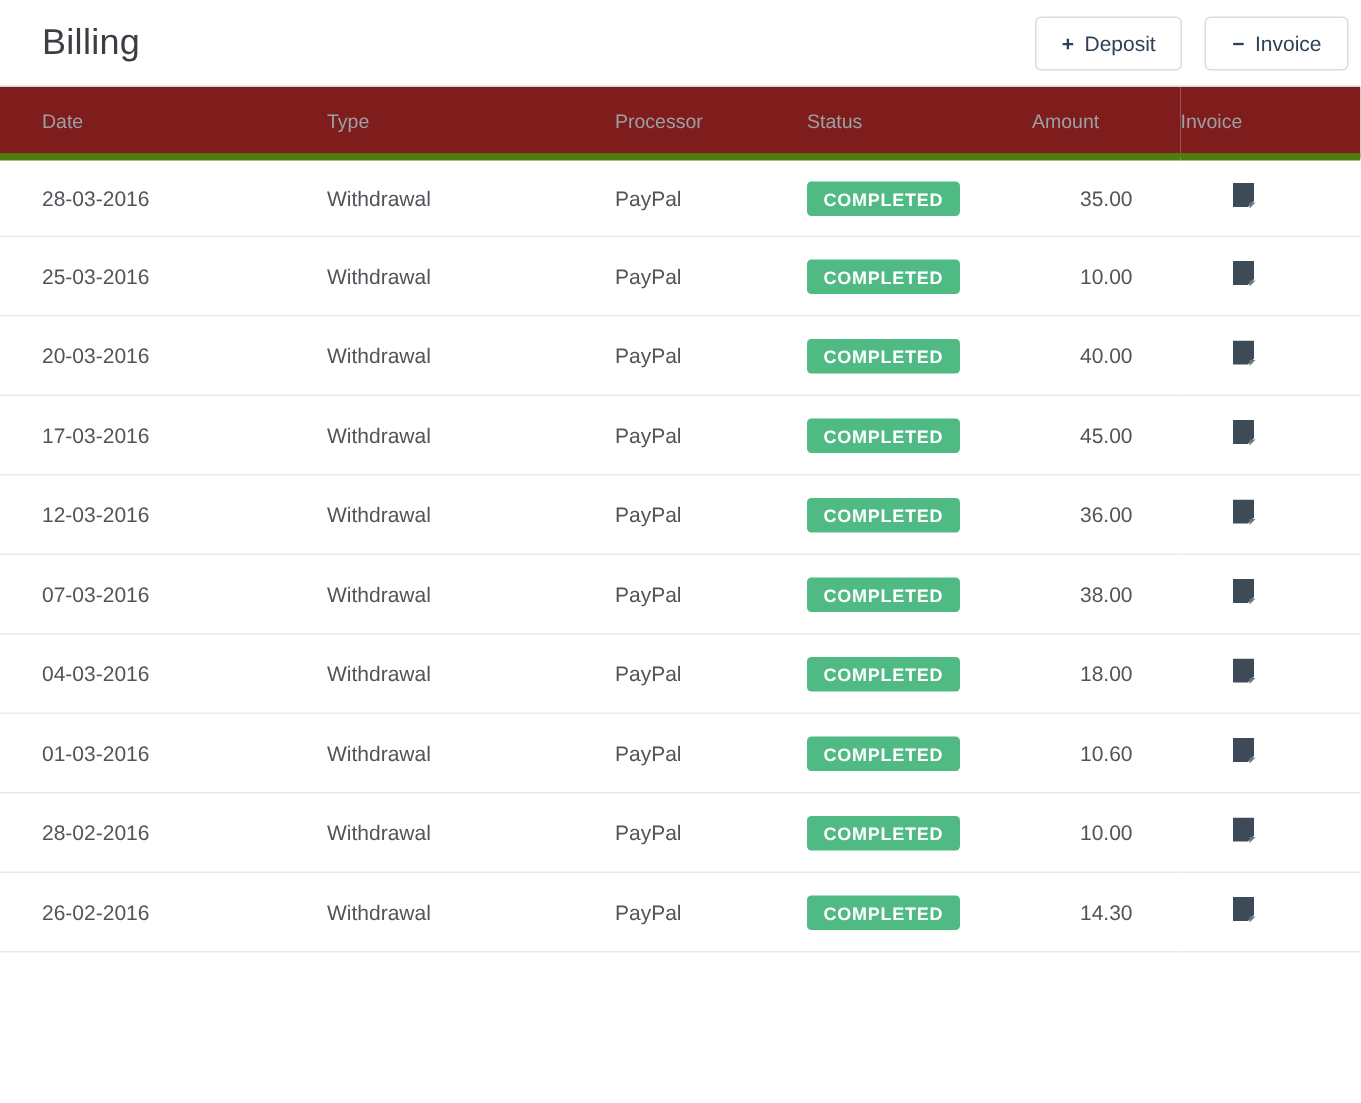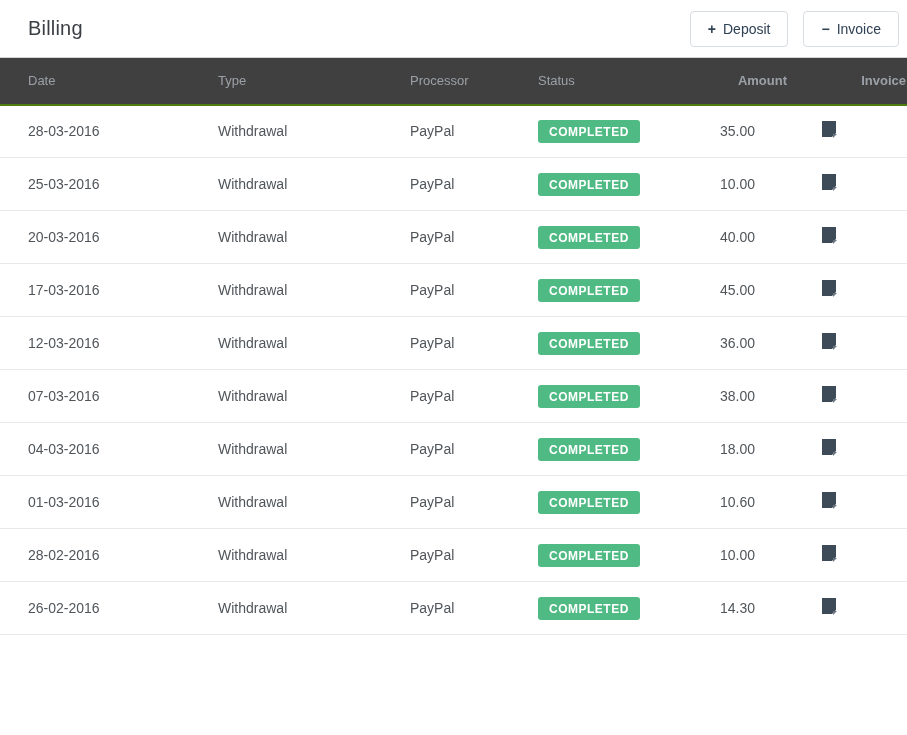--- a/index.html
+++ b/index.html
@@ -12,21 +12,21 @@
   
   .topbar {
     height: 57px;
     display: flex;
     align-items: center;
     justify-content: space-between;
     padding: 0 8px 0 28px;
     background: #ffffff;
   }
   .page-title {
-    font-size: 20px;
+    font-size: 24px;
     font-weight: 400;
     color: #3b3f44;
     letter-spacing: 0.2px;
   }
   .actions { display: flex; gap: 15px; }
   .btn {
     display: inline-flex;
     align-items: center;
     gap: 7px;
     height: 36px;
@@ -47,31 +47,31 @@
     table-layout: fixed;
   }
   col.c-date      { width: 218px; }
   col.c-type      { width: 192px; }
   col.c-processor { width: 128px; }
   col.c-status    { width: 150px; }
   col.c-amount    { width: 99px; }
   col.c-invoice   { width: 120px; }
   thead th {
     height: 47px;
-    background: #404040;
+    background: #7f1d1d;
     border-top: 1px solid #d4d4d5;
-    border-bottom: 2px solid #4d7c0f;
+    border-bottom: 5px solid #4d7c0f;
     font-size: 13px;
     font-weight: 400;
     color: #9ba0a6;
     text-align: left;
     padding: 0;
   }
   thead th:first-child { padding-left: 28px; }
-  thead th.right { text-align: right; font-weight: bold; }
+  thead th.right { text-align: left; }
   thead th.h-amount  { padding-right: 0; }
   thead th.h-invoice { padding-right: 1px; }
   tbody td {
     height: 53px;
     border-bottom: 1px solid #e9e9ea;
     font-size: 14px;
     color: #50555a;
     padding: 0;
     vertical-align: middle;
   }

